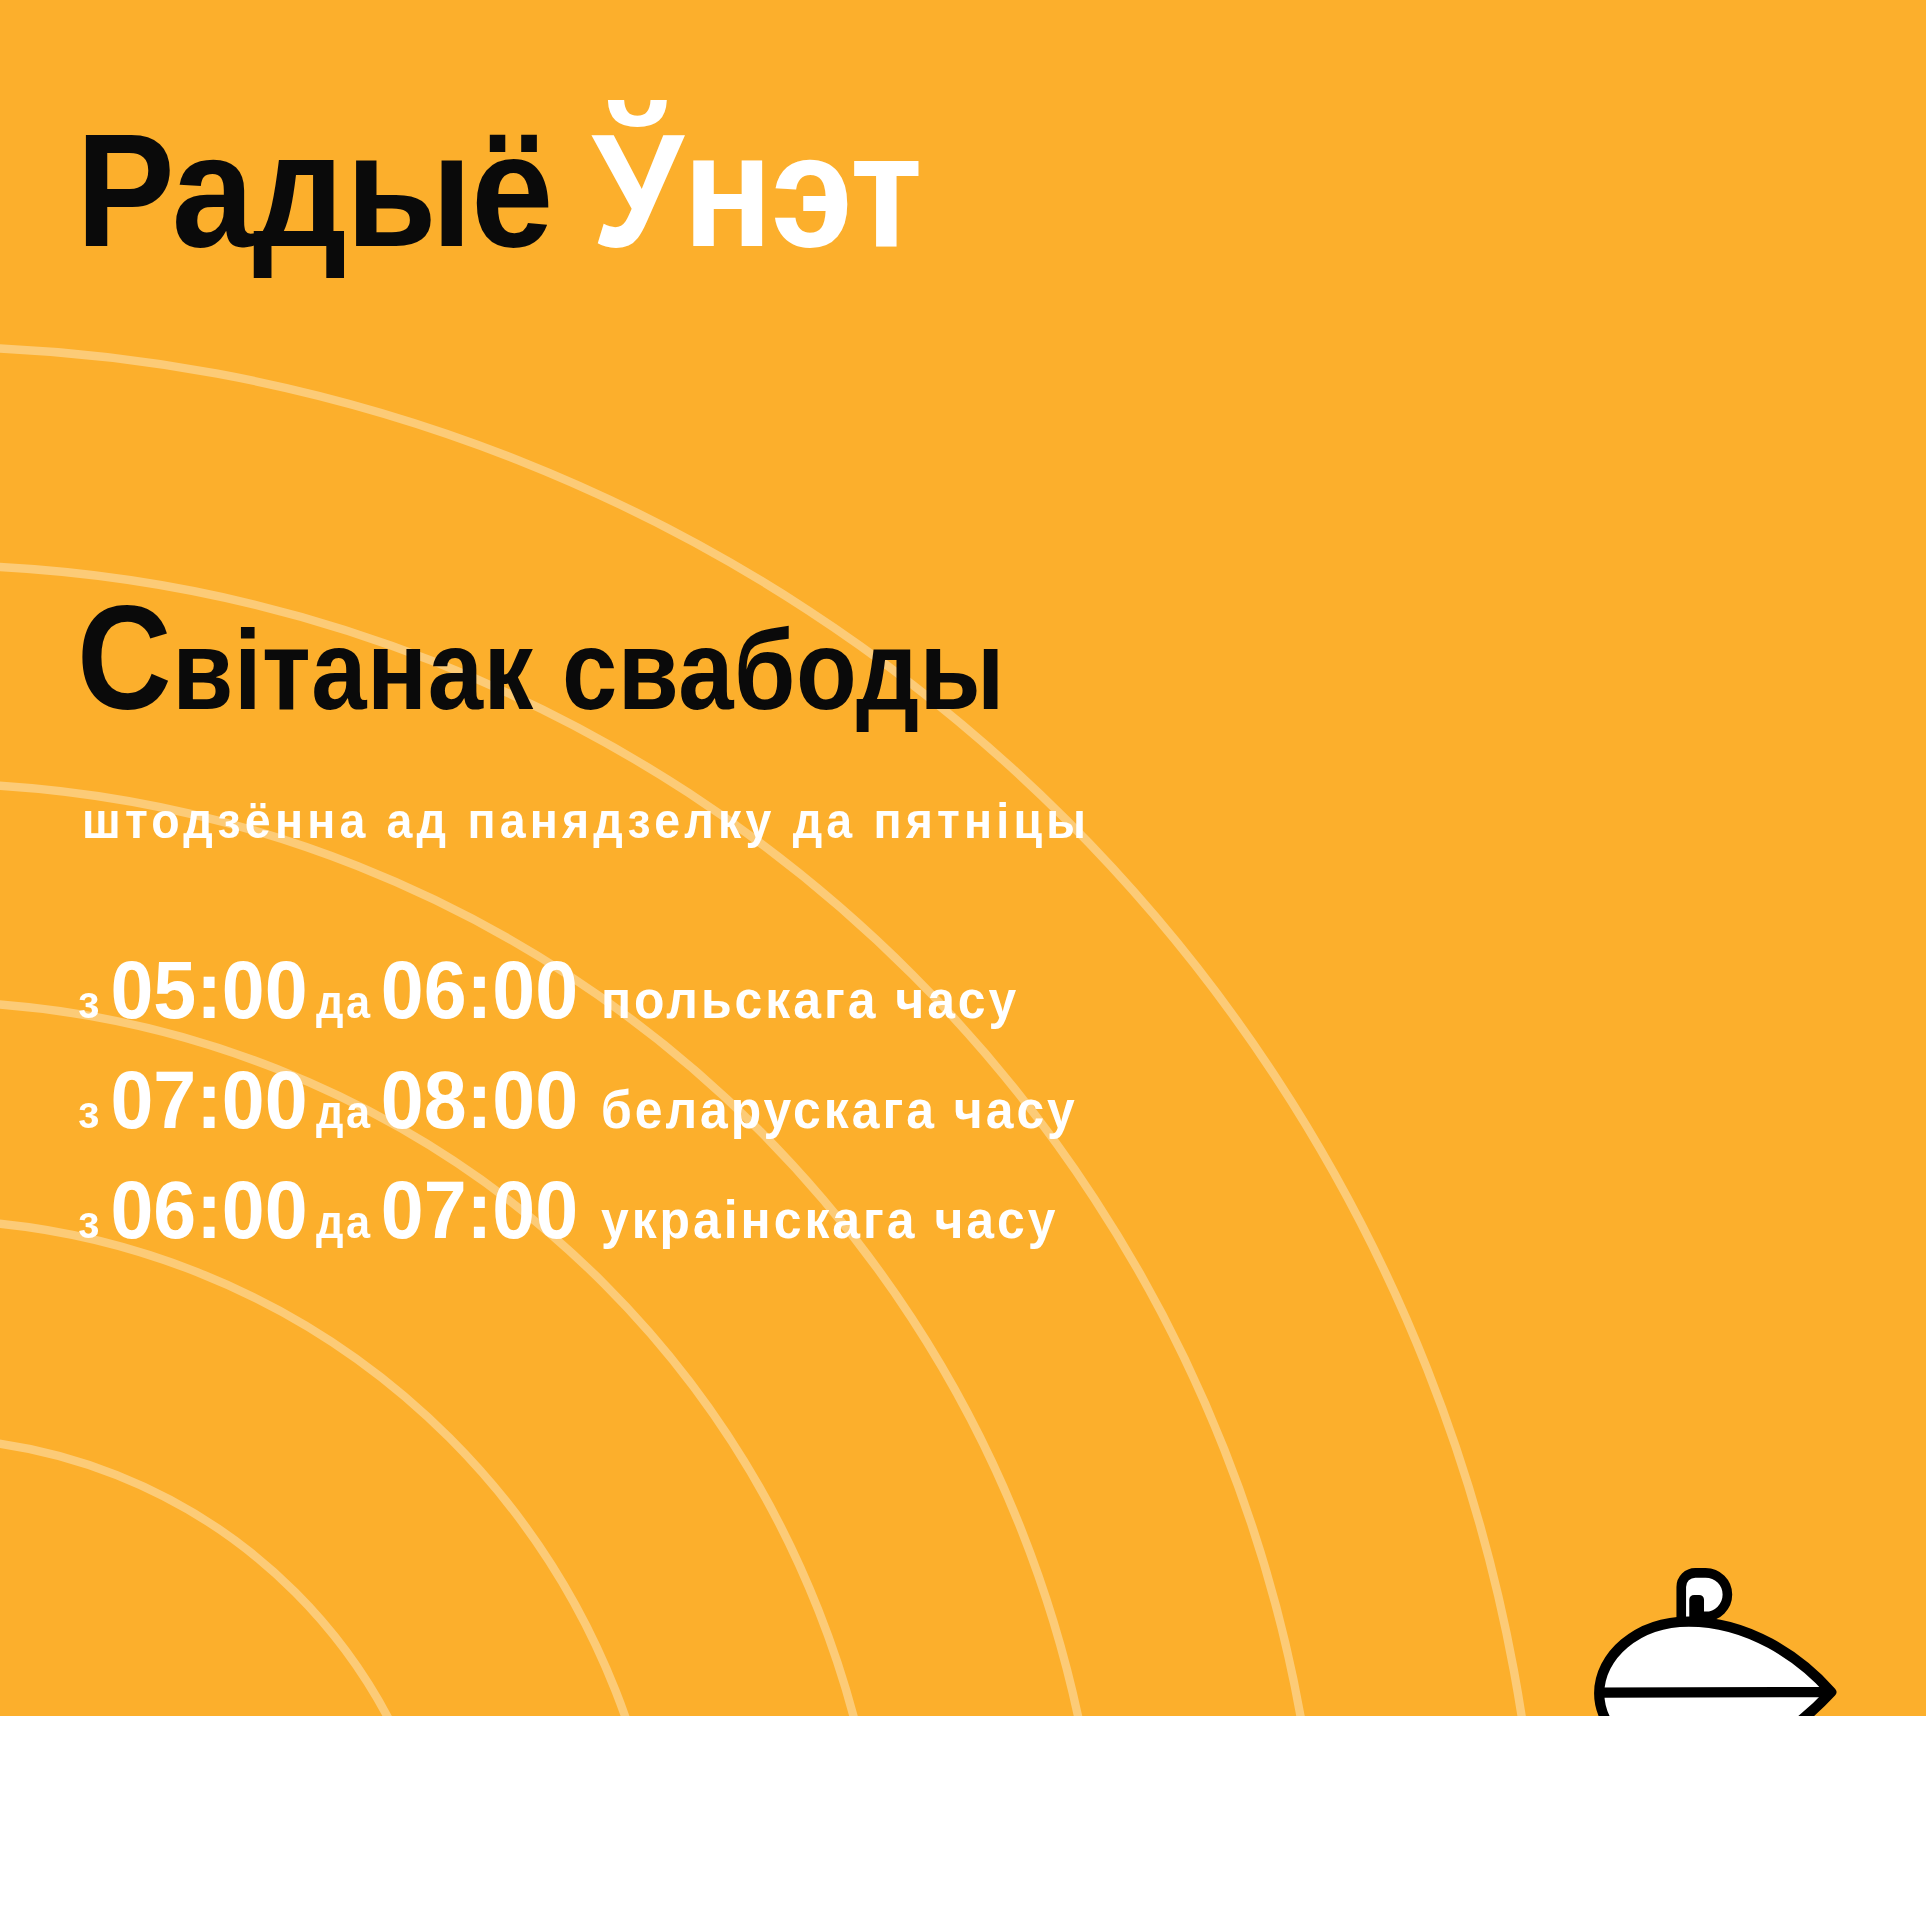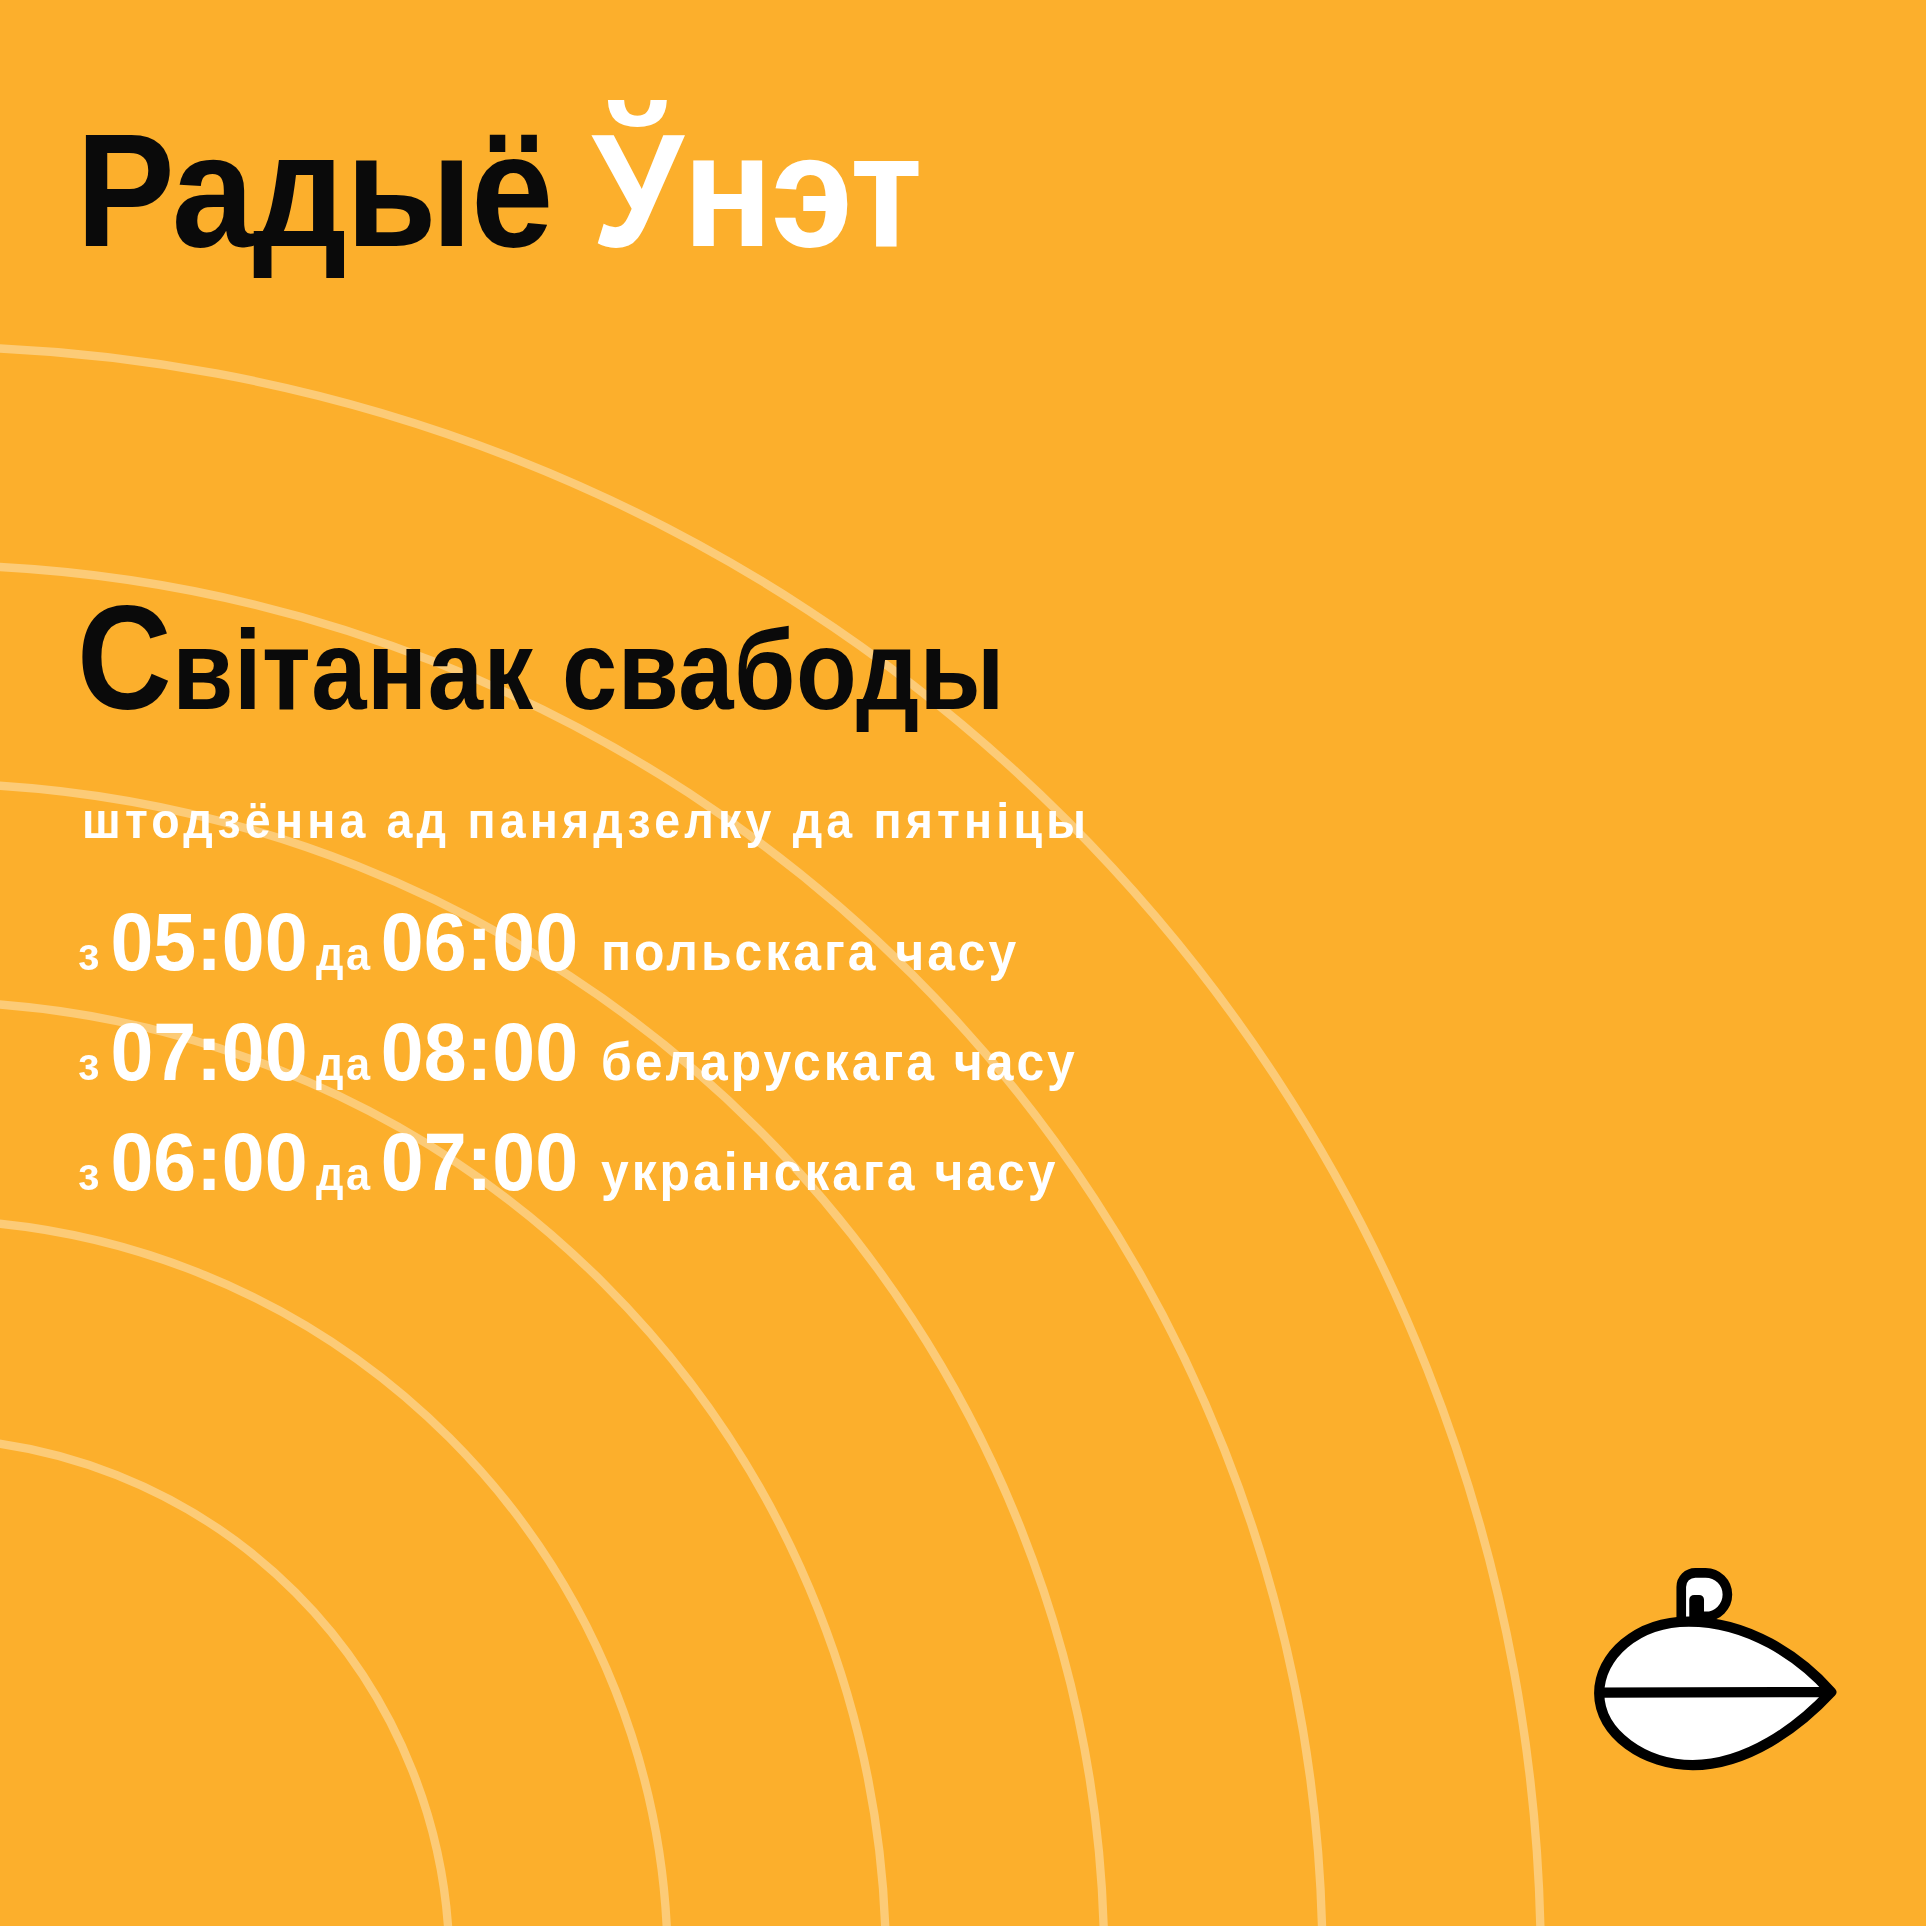--- a/index.html
+++ b/index.html
@@ -4,21 +4,21 @@
 <title>Радыё Ўнэт — Світанак свабоды</title>
 <style>
   html, body {
     margin: 0;
     padding: 0;
     background: #ffffff;
   }
   #poster {
     position: relative;
     width: 1926px;
-    height: 1926px;
+    height: 1716px;
     overflow: hidden;
     background: #FCAF2C;
     font-family: "Liberation Sans", "DejaVu Sans", sans-serif;
     -webkit-font-smoothing: antialiased;
   }
 
   
   #arcs {
     position: absolute;
     left: 0;
@@ -73,21 +73,21 @@
     white-space: nowrap;
     line-height: 1.0;
     transform: scaleX(0.93);
     transform-origin: left top;
   }
 
   
   .time-rows {
     position: absolute;
     left: 78px;
-    top: 901px;
+    top: 949px;
     width: 1734px;
   }
   .time-row {
     display: block;
     white-space: nowrap;
     color: #FFFFFF;
     line-height: 1.0;
     height: 110px;
     transform: scaleX(0.94);
     transform-origin: left top;

